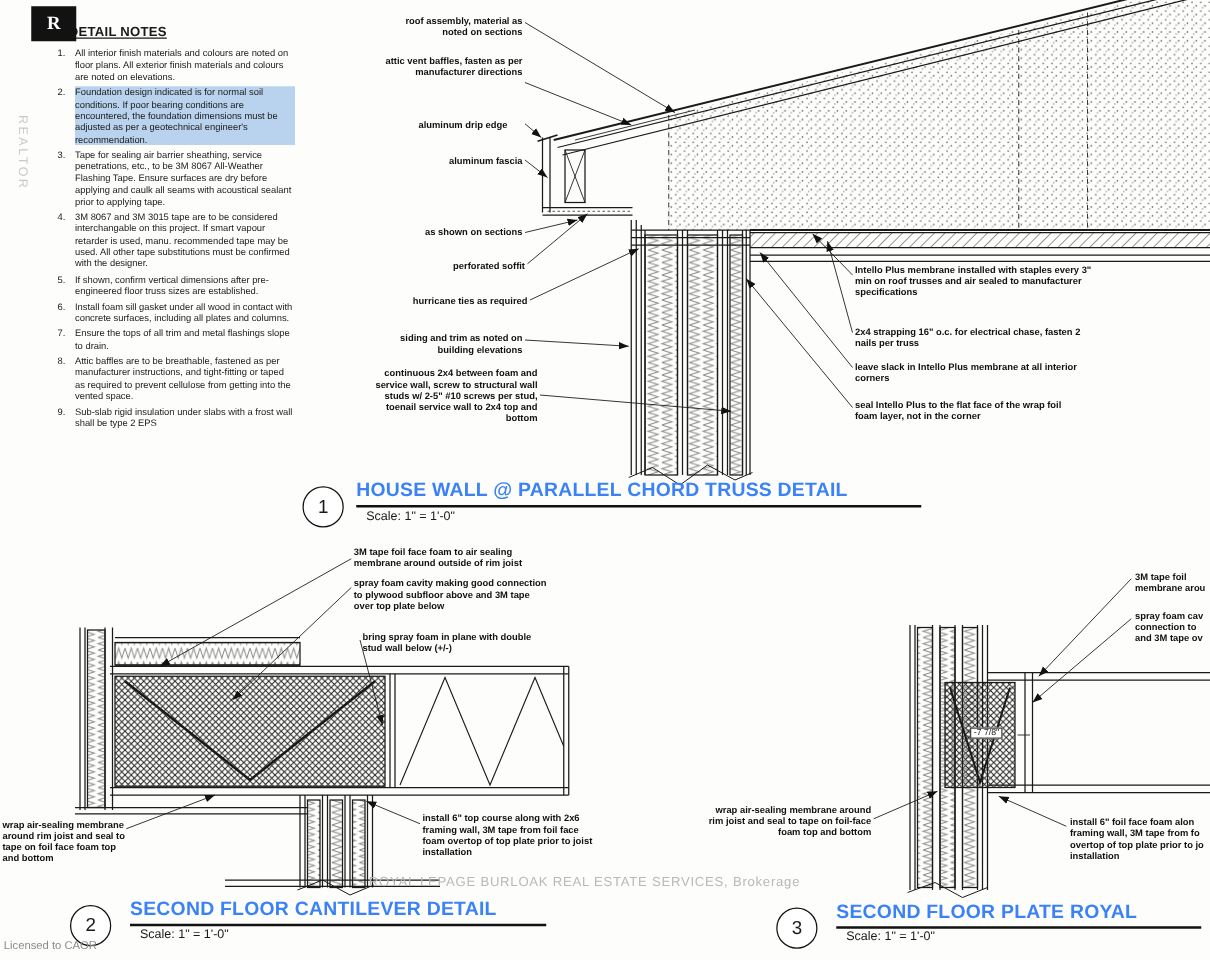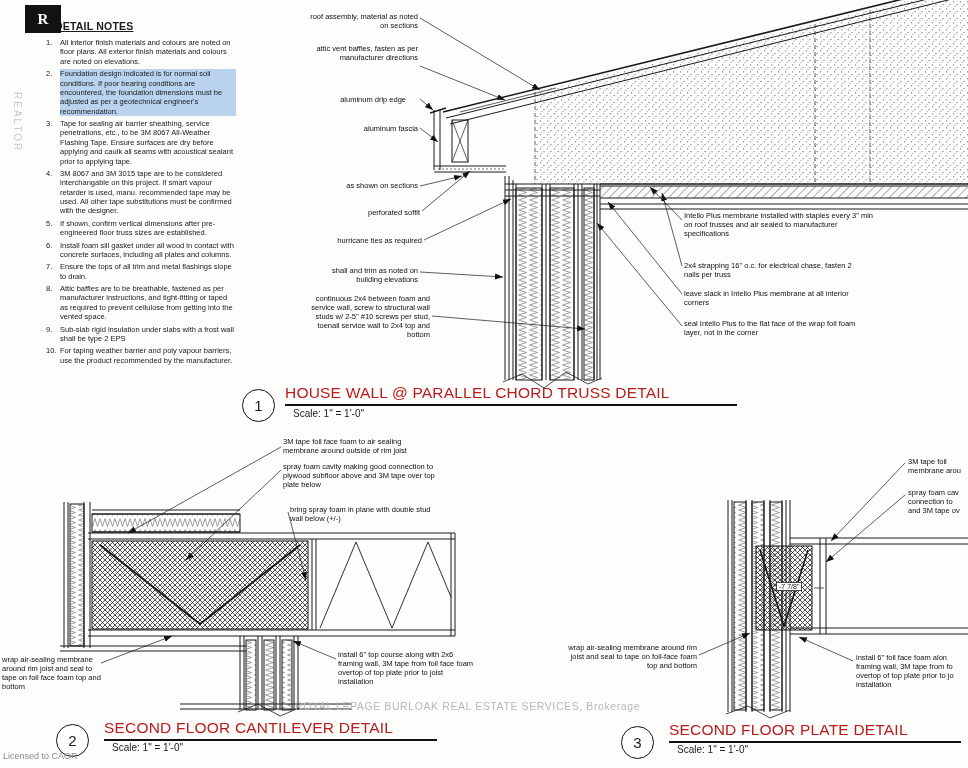--- a/index.html
+++ b/index.html
@@ -1,28 +1,28 @@
 <!DOCTYPE html>
 <html><head>
 <meta charset="utf-8">
 <style>
   * { margin:0; padding:0; box-sizing:border-box; }
   html,body { width:968px; height:768px; }
   body { position:relative; background:#fdfdfb; font-family:"Liberation Sans", sans-serif; color:#1a1a1a; overflow:hidden; }
   #linework { position:absolute; left:0; top:0; z-index:1; }
-  .callout { position:absolute; z-index:3; font-size:7.5px; line-height:1.2; color:#111; }
+  .callout { position:absolute; z-index:3; font-size:7.5px; line-height:1.2; color:#111;font-weight:bold; }
   .r { text-align:right; }
   .pre { white-space:pre-line; }
   .notes-title { position:absolute; left:55px; top:20px; z-index:3; font-size:10.5px; font-weight:bold; text-decoration:underline; letter-spacing:.2px; }
   .notes { position:absolute; left:46px; top:38px; width:190px; z-index:3; list-style:none; }
   .note { display:flex; gap:4px; margin-bottom:3px; font-size:7.5px; line-height:1.25; }
   .note .n { width:10px; flex:none; }
   .note.hl .t { background:#b9d3ee; }
   .badge { position:absolute; z-index:3; width:33px; height:33px; border:1.6px solid #111; border-radius:50%; display:flex; align-items:center; justify-content:center; font-size:15px; background:#fff; }
-  .dtitle { position:absolute; z-index:3; font-size:15.5px; font-weight:400; letter-spacing:.2px; color:#b91c1c; white-space:nowrap; }
+  .dtitle { position:absolute; z-index:3; font-size:15.5px; font-weight:700; letter-spacing:.2px; color:#3b82f6; white-space:nowrap; }
   .dscale { position:absolute; z-index:3; font-size:10px; }
   .dline { position:absolute; z-index:3; height:1.6px; background:#111; }
   .dim { position:absolute; z-index:3; font-size:7px; background:#fff; border:.5px solid #444; padding:0 2px; white-space:nowrap; }
   .wm-center { position:absolute; z-index:4; left:295px; top:700px; font-size:10.5px; color:#b8b8b8; letter-spacing:.6px;text-align:right; }
   .licensed { position:absolute; z-index:4; left:3px; top:751px; font-size:9px; color:#8a8a8a;text-align:right; }
   .logo { position:absolute; left:25px; top:5px; width:36px; height:28px; background:#121212; color:#fff; z-index:4; display:flex; align-items:center; justify-content:center; font-weight:bold; font-size:15px; font-family:"Liberation Serif", serif; }
   .vert { position:absolute; left:12px; top:92px; z-index:2; writing-mode:vertical-lr; font-size:10px; color:#c9c9c9; letter-spacing:2px; }
 </style>
 </head>
 <body>
@@ -250,34 +250,30 @@
       <span class="t">Ensure the tops of all trim and metal flashings slope to drain.</span>
     </li>
   <li class="note">
       <span class="n">8.</span>
       <span class="t">Attic baffles are to be breathable, fastened as per manufacturer instructions, and tight-fitting or taped as required to prevent cellulose from getting into the vented space.</span>
     </li>
   <li class="note">
       <span class="n">9.</span>
       <span class="t">Sub-slab rigid insulation under slabs with a frost wall shall be type 2 EPS</span>
     </li>
-  <li class="note">
-      <span class="n">10.</span>
-      <span class="t">For taping weather barrier and poly vapour barriers, use the product recommended by the manufacturer.</span>
-    </li>
 </ul>
 
 <div class="callout r" style="left:310px;top:12px;width:108px">roof assembly, material as noted on sections</div>
 <div class="callout r" style="left:305px;top:44px;width:113px">attic vent baffles, fasten as per manufacturer directions</div>
 <div class="callout r" style="left:318px;top:95px;width:88px">aluminum drip edge</div>
 <div class="callout r" style="left:340px;top:124px;width:78px">aluminum fascia</div>
 <div class="callout r" style="left:325px;top:181px;width:93px">as shown on sections</div>
 <div class="callout r" style="left:340px;top:208px;width:80px">perforated soffit</div>
 <div class="callout r" style="left:318px;top:236px;width:104px">hurricane ties as required</div>
-<div class="callout r" style="left:305px;top:266px;width:113px">shall and trim as noted on building elevations</div>
+<div class="callout r" style="left:305px;top:266px;width:113px">siding and trim as noted on building elevations</div>
 <div class="callout r" style="left:296px;top:294px;width:134px">continuous 2x4 between foam and service wall, screw to structural wall studs w/ 2-5" #10 screws per stud, toenail service wall to 2x4 top and bottom</div>
 <div class="callout" style="left:684px;top:211px;width:192px">Intello Plus membrane installed with staples every 3" min on roof trusses and air sealed to manufacturer specifications</div>
 <div class="callout" style="left:684px;top:261px;width:182px">2x4 strapping 16" o.c. for electrical chase, fasten 2 nails per truss</div>
 <div class="callout" style="left:684px;top:289px;width:182px">leave slack in Intello Plus membrane at all interior corners</div>
 <div class="callout" style="left:684px;top:319px;width:172px">seal Intello Plus to the flat face of the wrap foil foam layer, not in the corner</div>
 
 <div class="badge" style="left:242px;top:389px">1</div>
 <div class="dtitle" style="left:285px;top:384px">HOUSE WALL @ PARALLEL CHORD TRUSS DETAIL</div>
 <div class="dline" style="left:285px;top:404px;width:452px"></div>
 <div class="dscale" style="left:293px;top:408px">Scale: 1" = 1'-0"</div>
@@ -299,15 +295,15 @@
 connection to
 and 3M tape ov</div>
 <div class="callout r" style="left:563px;top:643px;width:134px">wrap air-sealing membrane around rim joist and seal to tape on foil-face foam top and bottom</div>
 <div class="callout pre" style="left:856px;top:653px;width:120px">install 6" foil face foam alon
 framing wall, 3M tape from fo
 overtop of top plate prior to jo
 installation</div>
 <div class="dim" style="left:776px;top:582px">-7 7/8"</div>
 
 <div class="badge" style="left:621px;top:726px">3</div>
-<div class="dtitle" style="left:669px;top:721px">SECOND FLOOR PLATE DETAIL</div>
+<div class="dtitle" style="left:669px;top:721px">SECOND FLOOR PLATE ROYAL</div>
 <div class="dline" style="left:669px;top:741px;width:292px"></div>
 <div class="dscale" style="left:677px;top:744px">Scale: 1" = 1'-0"</div>
 
 </body></html>

